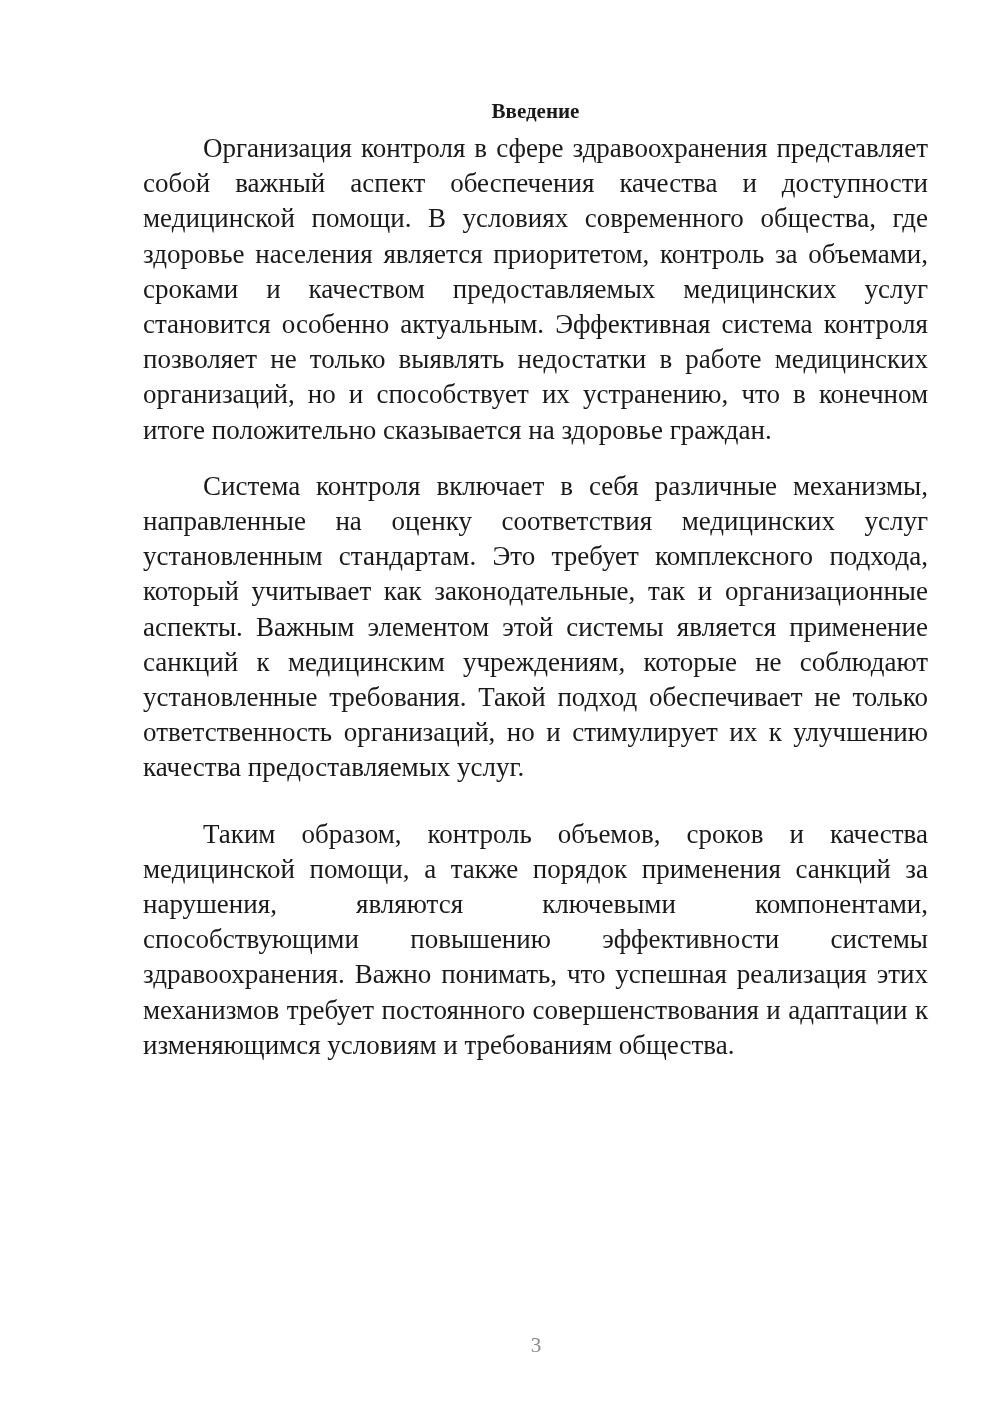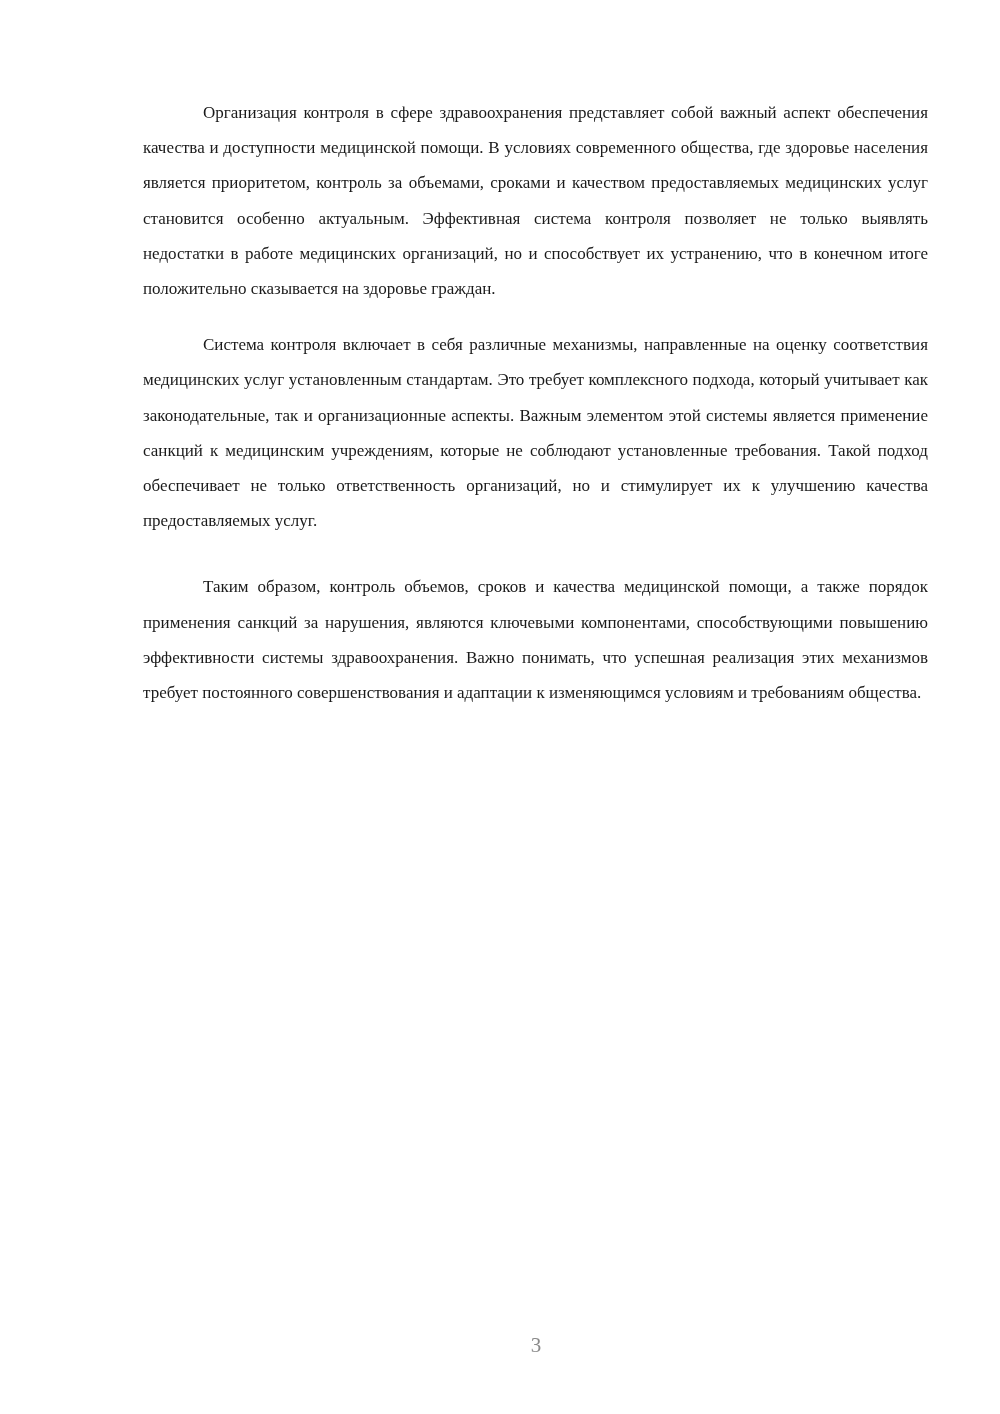--- a/index.html
+++ b/index.html
@@ -30,21 +30,21 @@
     }
     .title {
       text-align: center;
       font-weight: bold;
       font-size: 21px;
       line-height: 32px;
       margin: 0 0 4px 0;
       padding-left: 0;
     }
     .para {
-      font-size: 17px;
+      font-size: 27px;
       line-height: 35.2px;
       text-align: justify;
       text-indent: 60px;
       margin: 0 0 20px 0;
     }
     .para.p1 { margin-bottom: 21px; }
     .para.p2 { margin-bottom: 31px; }
     .page-number {
       position: absolute;
       top: 1333px;
@@ -53,18 +53,19 @@
       text-align: center;
       font-size: 21px;
       color: #8a8a8a;
     }
   </style>
 </head>
 <body>
 
 <div class="page">
   <div class="content">
+    <h1 class="title">Введение</h1>
     <p class="para p1">Организация контроля в сфере здравоохранения представляет собой важный аспект обеспечения качества и доступности медицинской помощи. В условиях современного общества, где здоровье населения является приоритетом, контроль за объемами, сроками и качеством предоставляемых медицинских услуг становится особенно актуальным. Эффективная система контроля позволяет не только выявлять недостатки в работе медицинских организаций, но и способствует их устранению, что в конечном итоге положительно сказывается на здоровье граждан.</p>
     <p class="para p2">Система контроля включает в себя различные механизмы, направленные на оценку соответствия медицинских услуг установленным стандартам. Это требует комплексного подхода, который учитывает как законодательные, так и организационные аспекты. Важным элементом этой системы является применение санкций к медицинским учреждениям, которые не соблюдают установленные требования. Такой подход обеспечивает не только ответственность организаций, но и стимулирует их к улучшению качества предоставляемых услуг.</p>
     <p class="para p3">Таким образом, контроль объемов, сроков и качества медицинской помощи, а также порядок применения санкций за нарушения, являются ключевыми компонентами, способствующими повышению эффективности системы здравоохранения. Важно понимать, что успешная реализация этих механизмов требует постоянного совершенствования и адаптации к изменяющимся условиям и требованиям общества.</p>
   </div>
   <div class="page-number">3</div>
 </div>
 
 </body></html>

